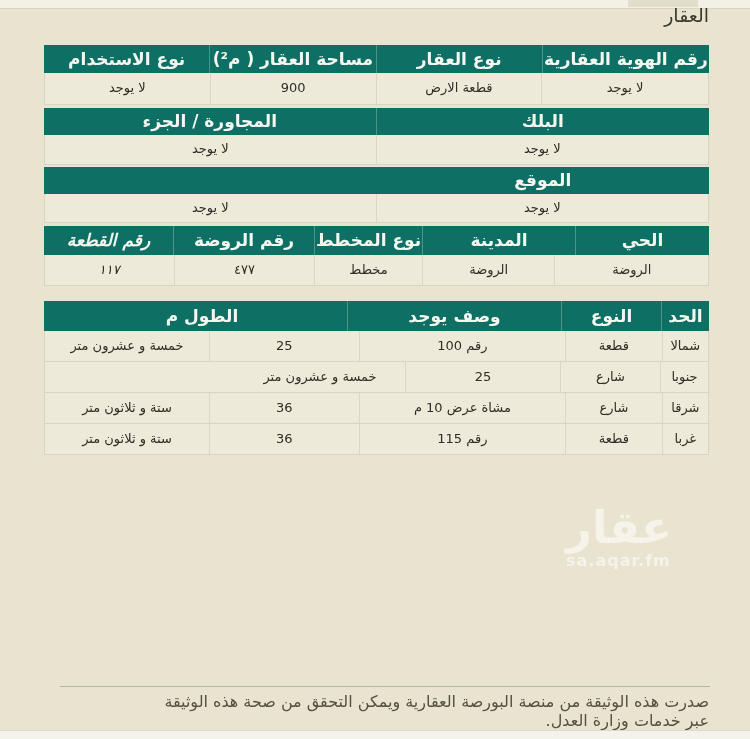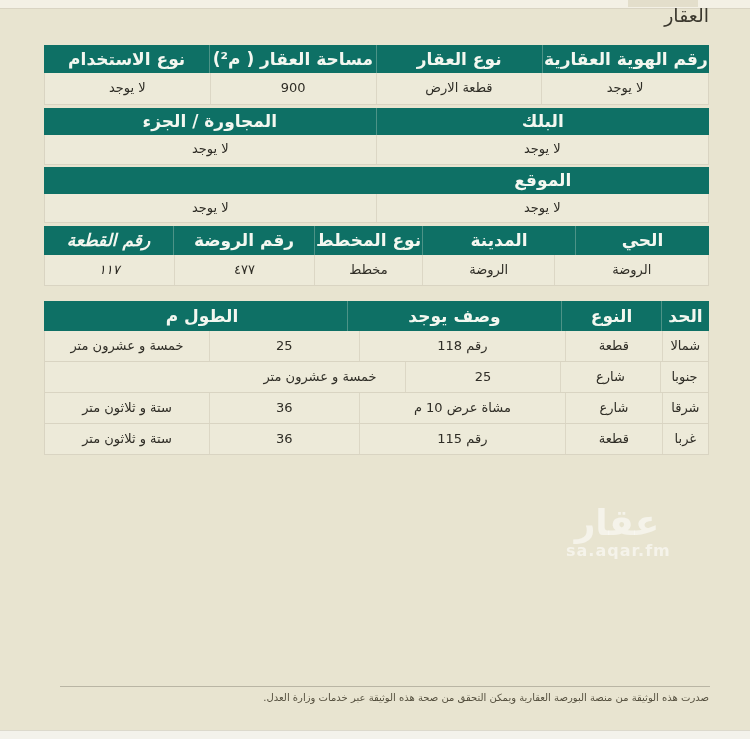--- a/index.html
+++ b/index.html
@@ -50,34 +50,34 @@
   .b-side{width:47px;}.b-type{width:100px;}.b-desc{width:214px;}
   .b-len{width:155px;}.b-lentxt{width:171px;}.b-lenhead{width:291px;}
   .h28{height:28px;}.h32{height:32px;}.h27{height:27px;}.h30{height:30px;}
   .h29{height:29px;}.h31{height:31px;}
   .bold-data .cell{font-weight:700;}
   .watermark{
     position:absolute;top:503px;right:82px;width:102px;
     text-align:center;pointer-events:none;
   }
   .wm-logo{
-    font-size:36px;font-weight:700;color:rgba(255,255,255,0.55);
+    font-size:45px;font-weight:700;color:rgba(255,255,255,0.55);
     line-height:1.1;
   }
   .wm-site{
     font-size:16px;font-weight:700;color:rgba(255,255,255,0.55);
     letter-spacing:1px;margin-top:-2px;
   }
   .footer-line{
     position:absolute;top:686px;left:60px;right:40px;height:0;
     border-top:1px solid #b9b5a4;
   }
   .footer-note{
     position:absolute;top:692px;right:41px;left:150px;
-    font-size:10px;color:#55503f;text-align:right;direction:rtl;
+    font-size:16px;color:#55503f;text-align:right;direction:rtl;
   }
   .footer-page{
     position:absolute;top:692px;left:27px;
     font-size:10px;color:#55503f;direction:rtl;margin-top:41px;
   }
   .bottom-strip{
     position:absolute;left:0;right:0;bottom:0;height:8px;
     background:#f3f2eb;border-top:1px solid #dcd9cc;
   }
 </style>
@@ -140,21 +140,21 @@
     <div class="t-row head h30">
       <div class="cell b-side">الحد</div>
       <div class="cell b-type">النوع</div>
       <div class="cell b-desc">وصف يوجد</div>
       <div class="cell b-lenhead">الطول م</div>
     </div>
 
     <div class="t-row data h31 bold-data">
       <div class="cell b-side">شمالا</div>
       <div class="cell b-type">قطعة</div>
-      <div class="cell b-desc">رقم 118</div>
+      <div class="cell b-desc">رقم 100</div>
       <div class="cell b-len">25</div>
       <div class="cell b-lentxt">خمسة و عشرون متر</div>
     </div>
     <div class="t-row data h31 bold-data">
       <div class="cell b-side">جنوبا</div>
       <div class="cell b-type">شارع</div>
       <div class="cell b-len">25</div>
       <div class="cell b-lentxt">خمسة و عشرون متر</div>
     </div>
     <div class="t-row data h31 bold-data">

